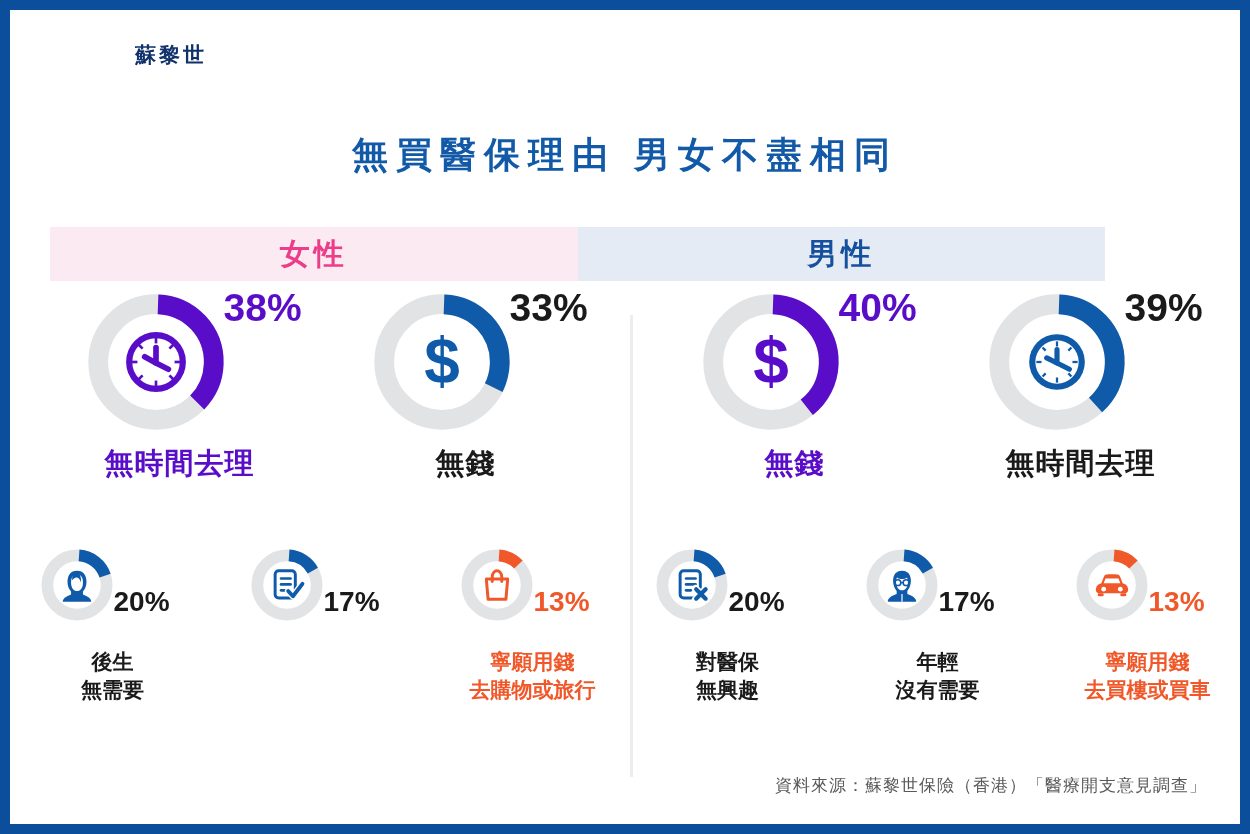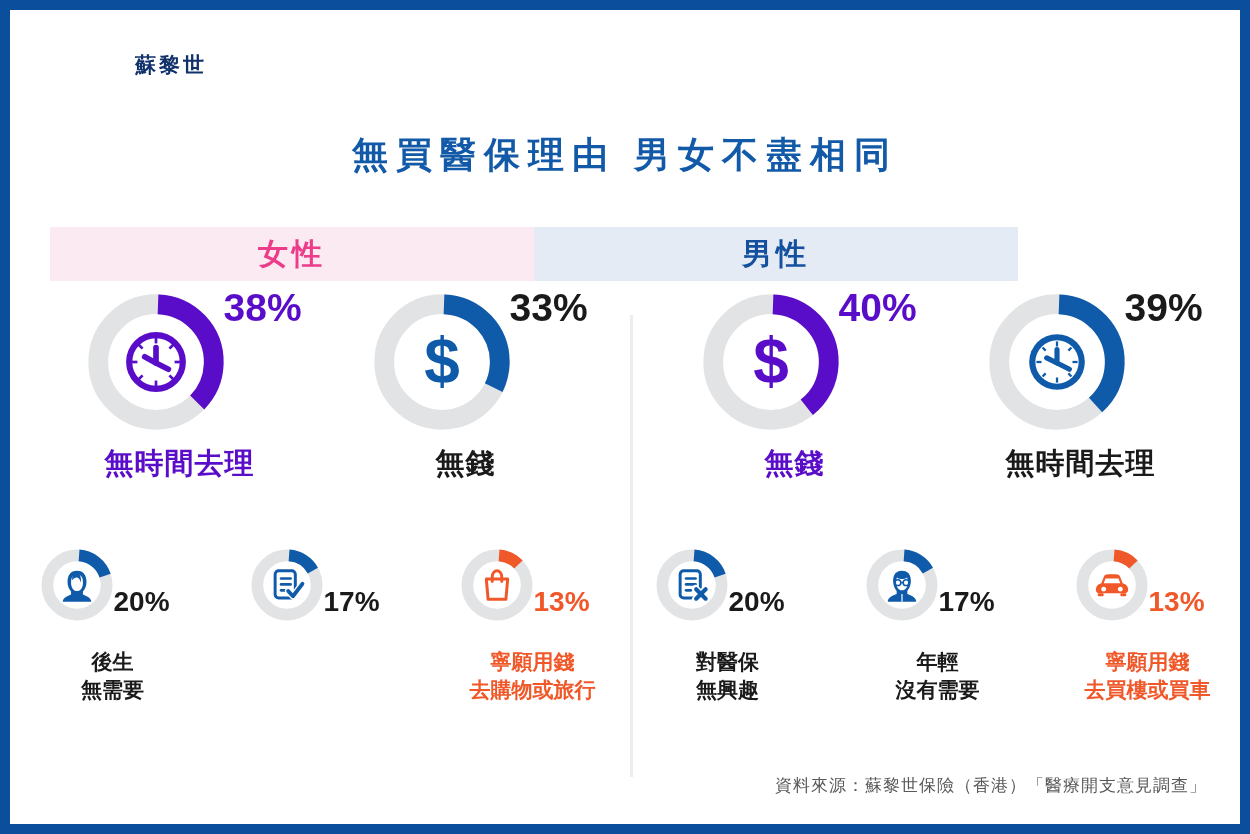--- a/index.html
+++ b/index.html
@@ -61,21 +61,21 @@
   .reg {
     position: absolute;
     top: -4px;
     right: -17px;
     font-size: 15px;
     font-family: "Liberation Sans", sans-serif;
     font-weight: bold;
     color: #11316B;
   }
   .brand-cn {
-    margin-top: 22px;
+    margin-top: 12px;
     margin-left: 100px;
     font-size: 21px;
     font-weight: bold;
     color: #11316B;
     letter-spacing: 3px;
   }
 
   
   .title {
     position: absolute;
@@ -88,21 +88,21 @@
     color: #125AA8;
     letter-spacing: 8px;
     white-space: nowrap;
   }
 
   
   .headers {
     position: absolute;
     left: 35px;
     top: 212px;
-    width: 968px;
+    width: 1055px;
     height: 54px;
     display: flex;
   }
   .hdr {
     flex: 1 1 0;
     display: flex;
     align-items: center;
     justify-content: center;
     font-size: 30px;
     font-weight: bold;

